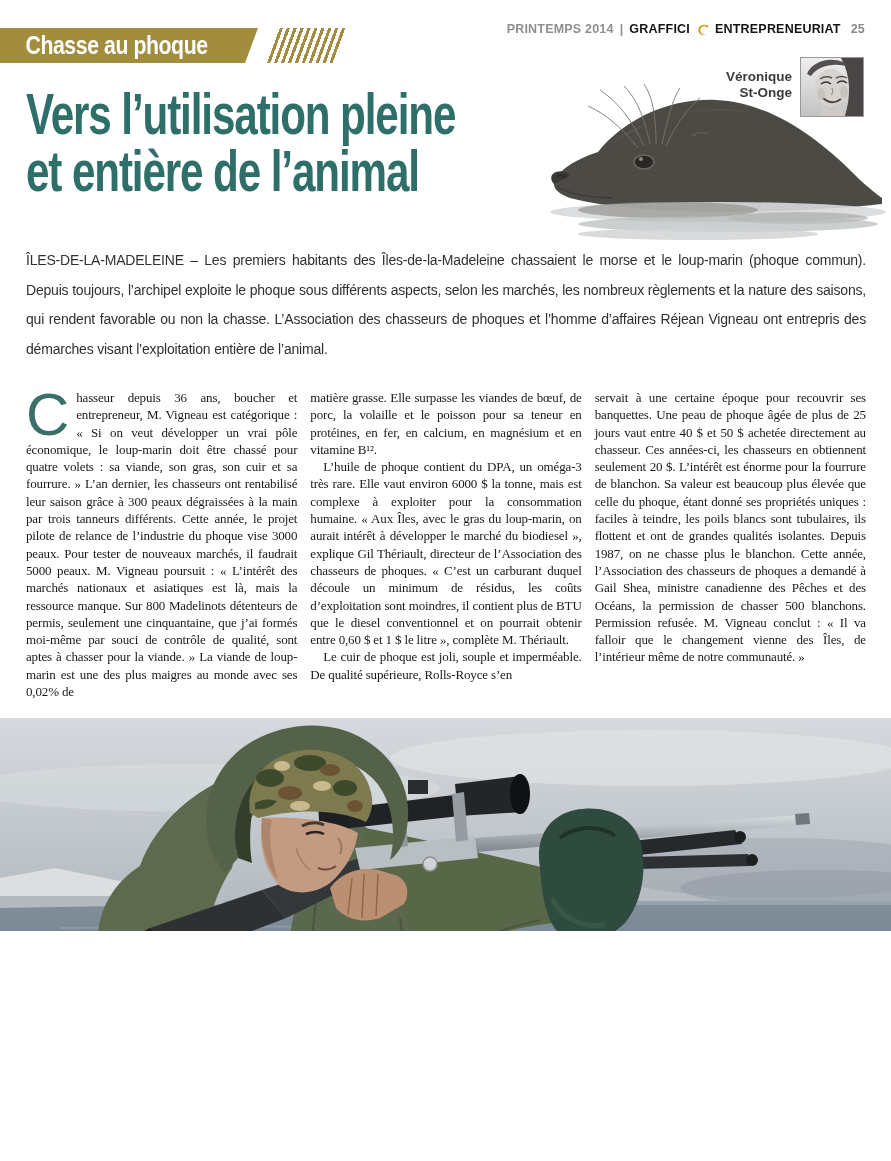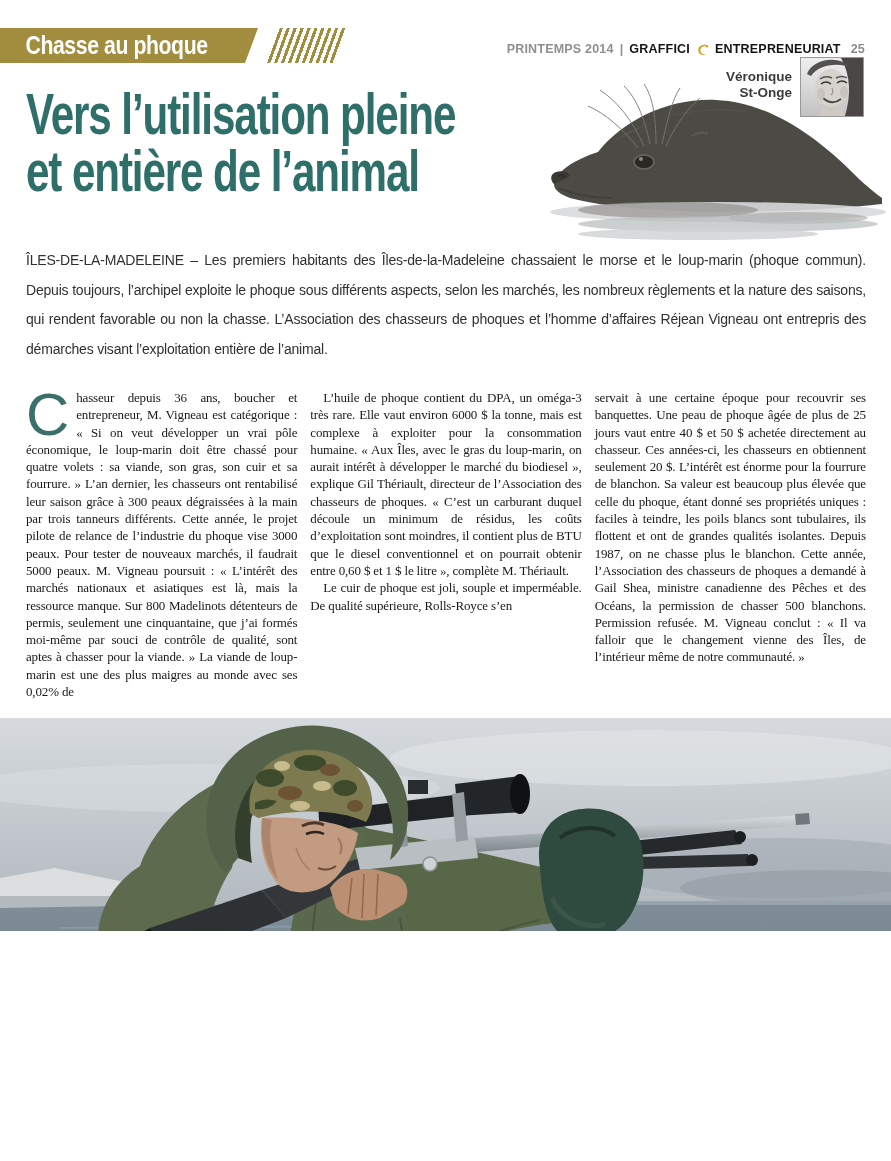--- a/index.html
+++ b/index.html
@@ -7,21 +7,21 @@
         font-family:"Liberation Sans",sans-serif;color:#1f1f1f;}
 
   
   .banner{position:absolute;top:28px;left:0;width:258px;height:35px;background:#a28c3d;
           clip-path:polygon(0 0,100% 0,calc(100% - 13px) 100%,0 100%);}
   .banner-label{color:#fff;font-size:25px;font-weight:bold;line-height:35px;padding-left:30px;
           letter-spacing:-.5px;transform:scaleX(.85);transform-origin:left center;white-space:nowrap;}
   .banner-stripes{position:absolute;top:28px;left:266px;width:82px;height:35px;
           background:repeating-linear-gradient(110deg,#a28c3d 0 3px,#ffffff 3px 6.5px);
           clip-path:polygon(13px 0,100% 0,calc(100% - 13px) 100%,0 100%);}
-  .meta{position:absolute;top:42px;right:26px;display:flex;align-items:center;gap:6px;
+  .meta{position:absolute;top:22px;right:26px;display:flex;align-items:center;gap:6px;
           font-size:12.5px;letter-spacing:.2px;margin-left:8px;}
   .meta .dim{color:#8f8f8f;font-weight:bold;}
   .meta .strong{color:#141414;font-weight:bold;text-align:right;}
   .meta .pageno{color:#8a8a8a;font-weight:bold;margin-left:4px;text-align:center;}
   .graffici-icon{display:inline-flex;width:13px;height:13px;}
 
   .author{position:absolute;top:57px;right:27px;display:flex;gap:8px;justify-content:space-between;}
   .author-name{font-size:13.5px;font-weight:bold;line-height:16px;color:#3b3b3b;
           text-align:right;padding-top:12px;}
   .avatar{width:62px;height:58px;border:1px solid #999;display:block;}
@@ -140,20 +140,21 @@
     <ellipse cx="150" cy="150" rx="120" ry="6" fill="#cfd1d2" opacity=".8"></ellipse>
   </svg>
 
   <p class="lead">ÎLES-DE-LA-MADELEINE – Les premiers habitants des Îles-de-la-Madeleine chassaient le morse et le loup-marin (phoque commun). Depuis toujours, l’archipel exploite le phoque sous différents aspects, selon les marchés, les nombreux règlements et la nature des saisons, qui rendent favorable ou non la chasse. L’Association des chasseurs de phoques et l’homme d’affaires Réjean Vigneau ont entrepris des démarches visant l’exploitation entière de l’animal.</p>
 
   <div class="columns">
     <div class="col">
       <p><span class="dropcap">C</span><span>hasseur depuis 36 ans, boucher et entrepreneur, M. Vigneau est catégorique : « Si on veut développer un vrai pôle économique, le loup-marin doit être chassé pour quatre volets : sa viande, son gras, son cuir et sa fourrure. » L’an dernier, les chasseurs ont rentabilisé leur saison grâce à 300 peaux dégraissées à la main par trois tanneurs différents. Cette année, le projet pilote de relance de l’industrie du phoque vise 3000 peaux. Pour tester de nouveaux marchés, il faudrait 5000 peaux. M. Vigneau poursuit : « L’intérêt des marchés nationaux et asiatiques est là, mais la ressource manque. Sur 800 Madelinots détenteurs de permis, seulement une cinquantaine, que j’ai formés moi-même par souci de contrôle de qualité, sont aptes à chasser pour la viande. » La viande de loup-marin est une des plus maigres au monde avec ses 0,02% de</span></p>
     </div>
     <div class="col">
+      <p>matière grasse. Elle surpasse les viandes de bœuf, de porc, la volaille et le poisson pour sa teneur en protéines, en fer, en calcium, en magnésium et en vitamine B¹².</p>
       <p class="indent">L’huile de phoque contient du DPA, un oméga-3 très rare. Elle vaut environ 6000 $ la tonne, mais est complexe à exploiter pour la consommation humaine. « Aux Îles, avec le gras du loup-marin, on aurait intérêt à développer le marché du biodiesel », explique Gil Thériault, directeur de l’Association des chasseurs de phoques. « C’est un carburant duquel découle un minimum de résidus, les coûts d’exploitation sont moindres, il contient plus de BTU que le diesel conventionnel et on pourrait obtenir entre 0,60 $ et 1 $ le litre », complète M. Thériault.</p>
       <p class="indent">Le cuir de phoque est joli, souple et imperméable. De qualité supérieure, Rolls-Royce s’en</p>
     </div>
     <div class="col">
       <p>servait à une certaine époque pour recouvrir ses banquettes. Une peau de phoque âgée de plus de 25 jours vaut entre 40 $ et 50 $ achetée directement au chasseur. Ces années-ci, les chasseurs en obtiennent seulement 20 $. L’intérêt est énorme pour la fourrure de blanchon. Sa valeur est beaucoup plus élevée que celle du phoque, étant donné ses propriétés uniques : faciles à teindre, les poils blancs sont tubulaires, ils flottent et ont de grandes qualités isolantes. Depuis 1987, on ne chasse plus le blanchon. Cette année, l’Association des chasseurs de phoques a demandé à Gail Shea, ministre canadienne des Pêches et des Océans, la permission de chasser 500 blanchons. Permission refusée. M. Vigneau conclut : « Il va falloir que le changement vienne des Îles, de l’intérieur même de notre communauté. »</p>
     </div>
   </div>
 
   <div class="photo">
     <svg viewBox="0 0 891 443" width="891" height="443">

